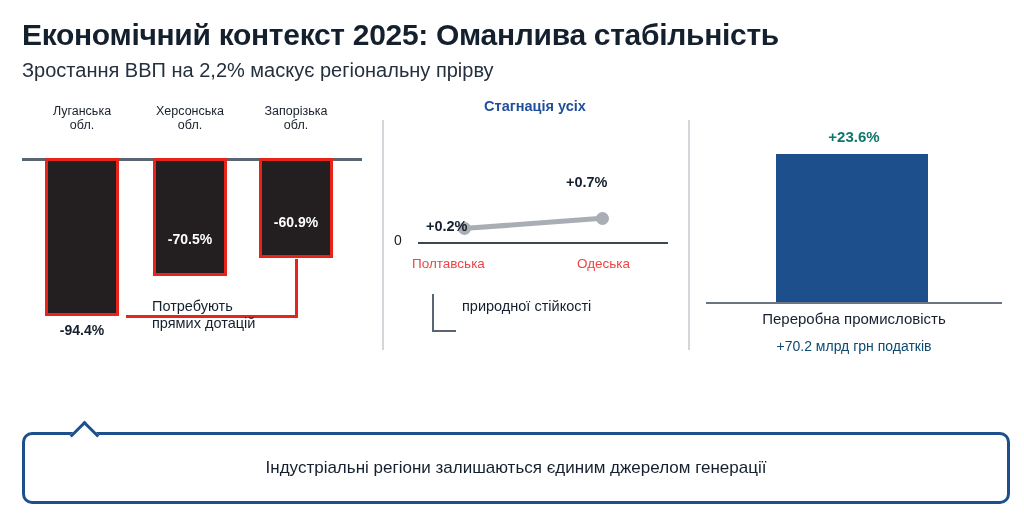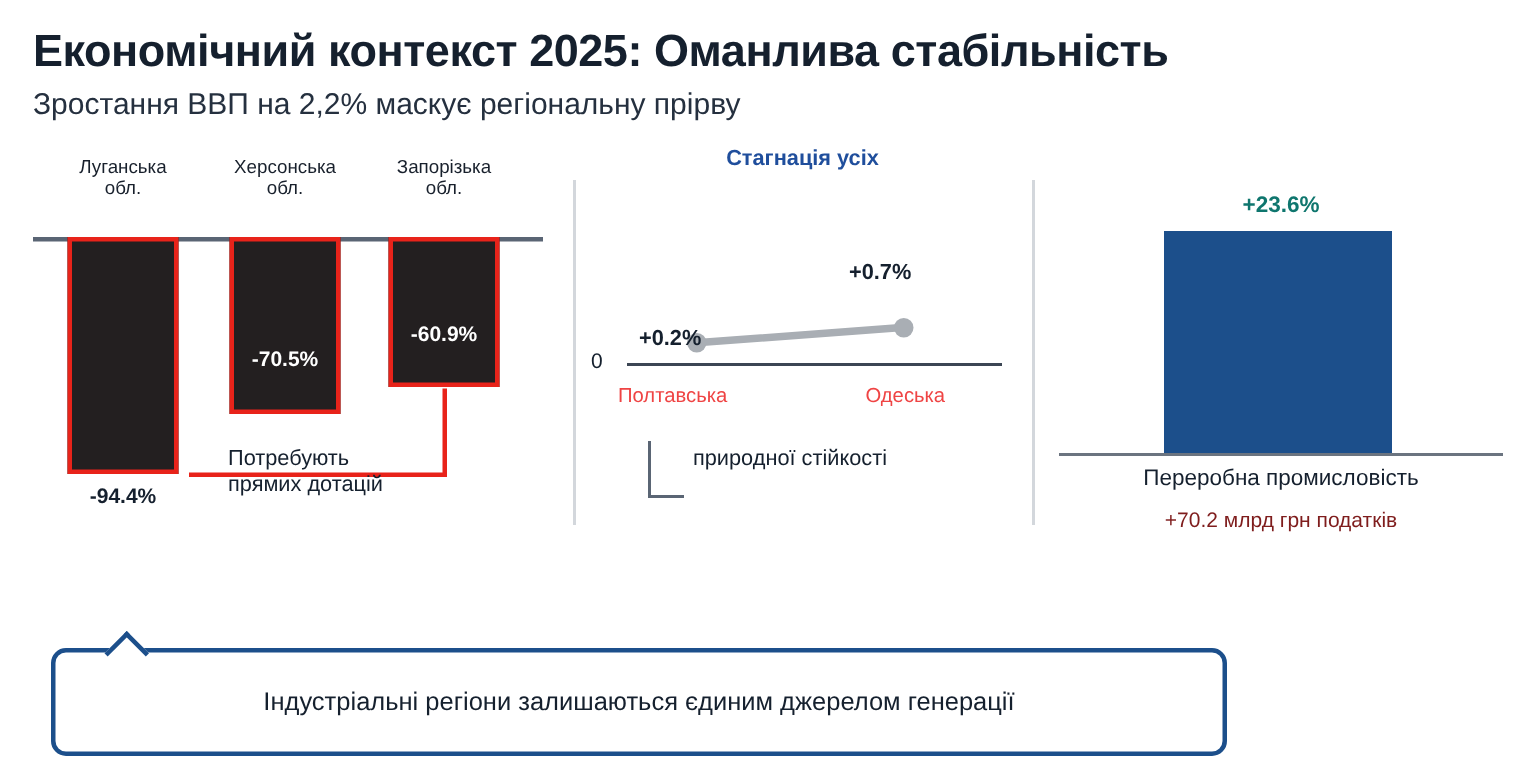--- a/index.html
+++ b/index.html
@@ -249,46 +249,45 @@
     font-size: 15px;
     color: #15202e;
   }
   .p3-cap2 {
     position: absolute;
     left: 0;
     top: 240px;
     width: 320px;
     text-align: center;
     font-size: 14px;
-    color: #7f1d1d;
+    color: #0c4a6e;
   }
 
   
   .callout-wrap {
     position: absolute;
     left: 22px;
     top: 424px;
     width: 980px;
     height: 80px;
   }
   .callout {
     position: absolute;
     left: 0;
     top: 8px;
-    width: 784px;
+    width: 988px;
     height: 72px;
     box-sizing: border-box;
     border: 3px solid #1c4f8b;
     border-radius: 10px;
     display: flex;
     align-items: center;
     justify-content: center;
     text-align: center;
     padding: 0 26px;
-    margin-left: 12px;
   }
   .callout-text {
     font-size: 17px;
     line-height: 1.35;
     color: #15202e;
   }
   .callout-notch {
     position: absolute;
     left: 52px;
     top: 1px;

